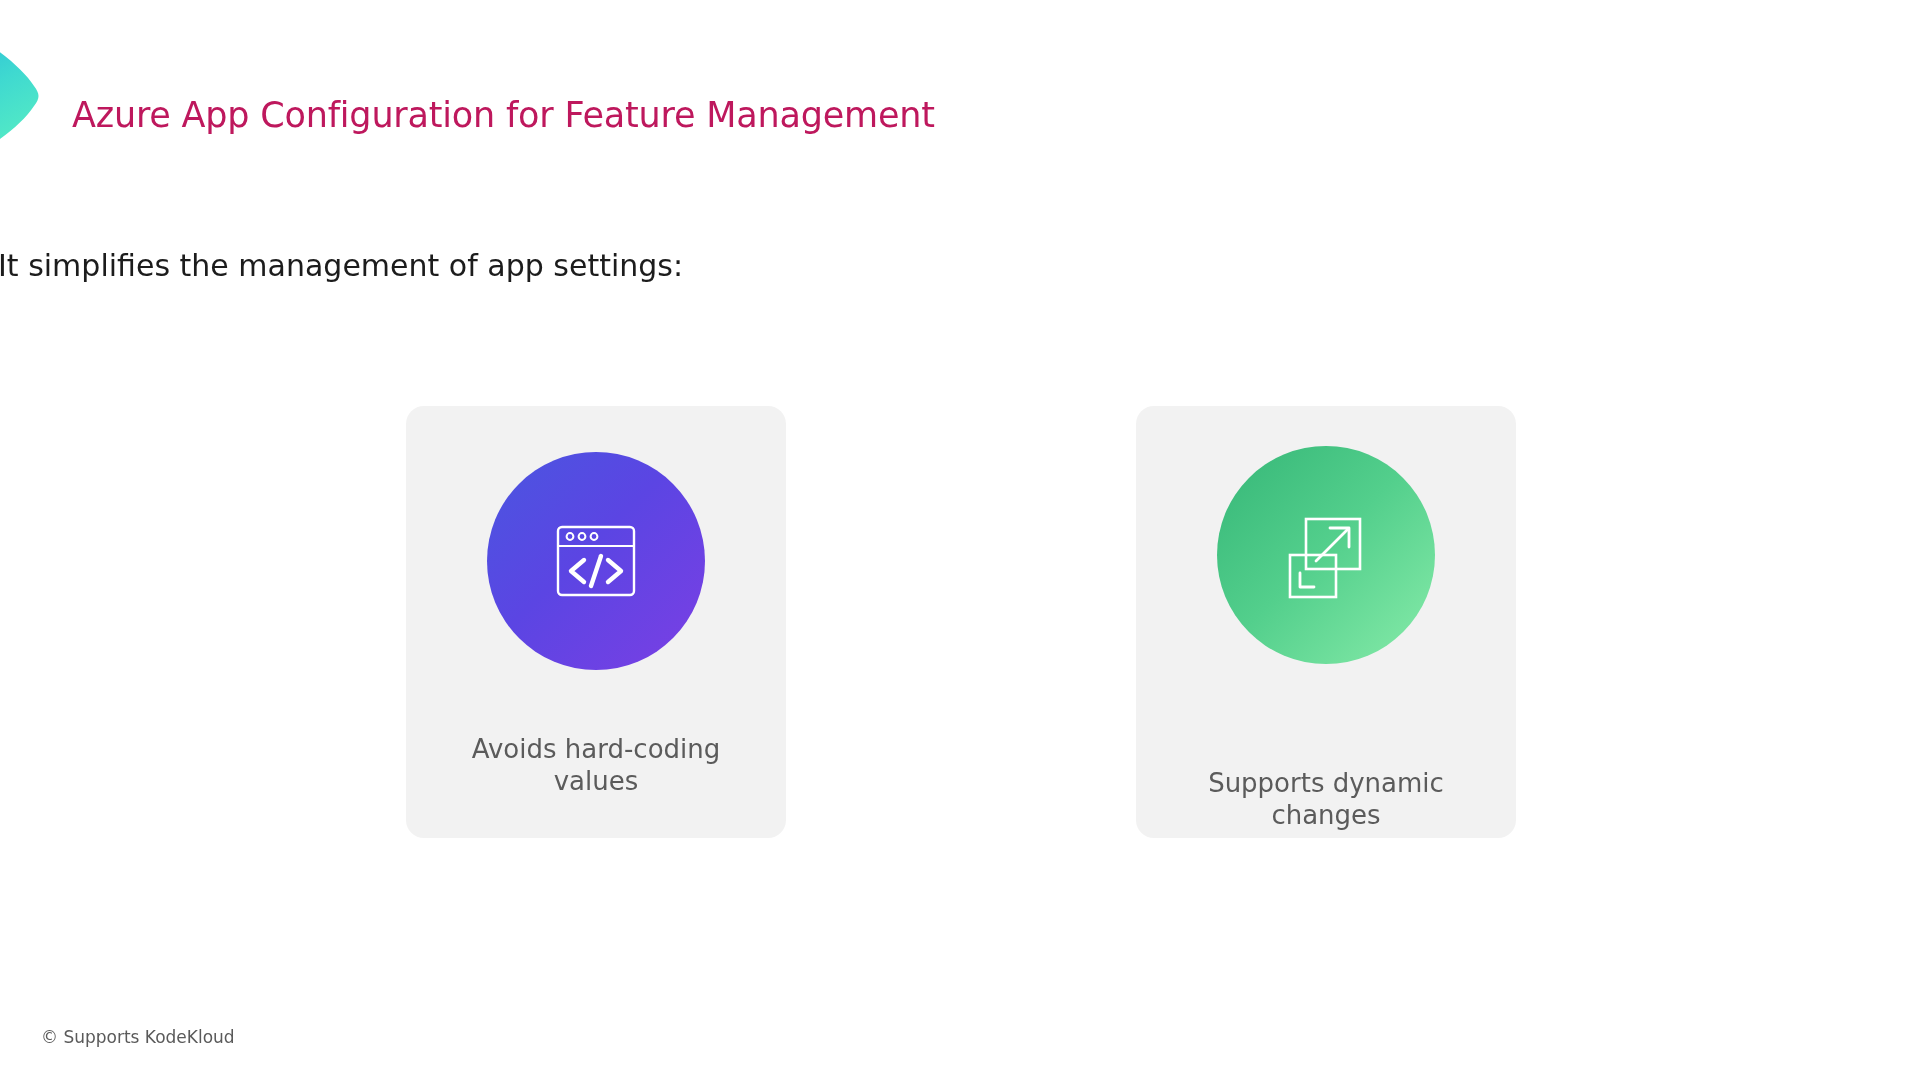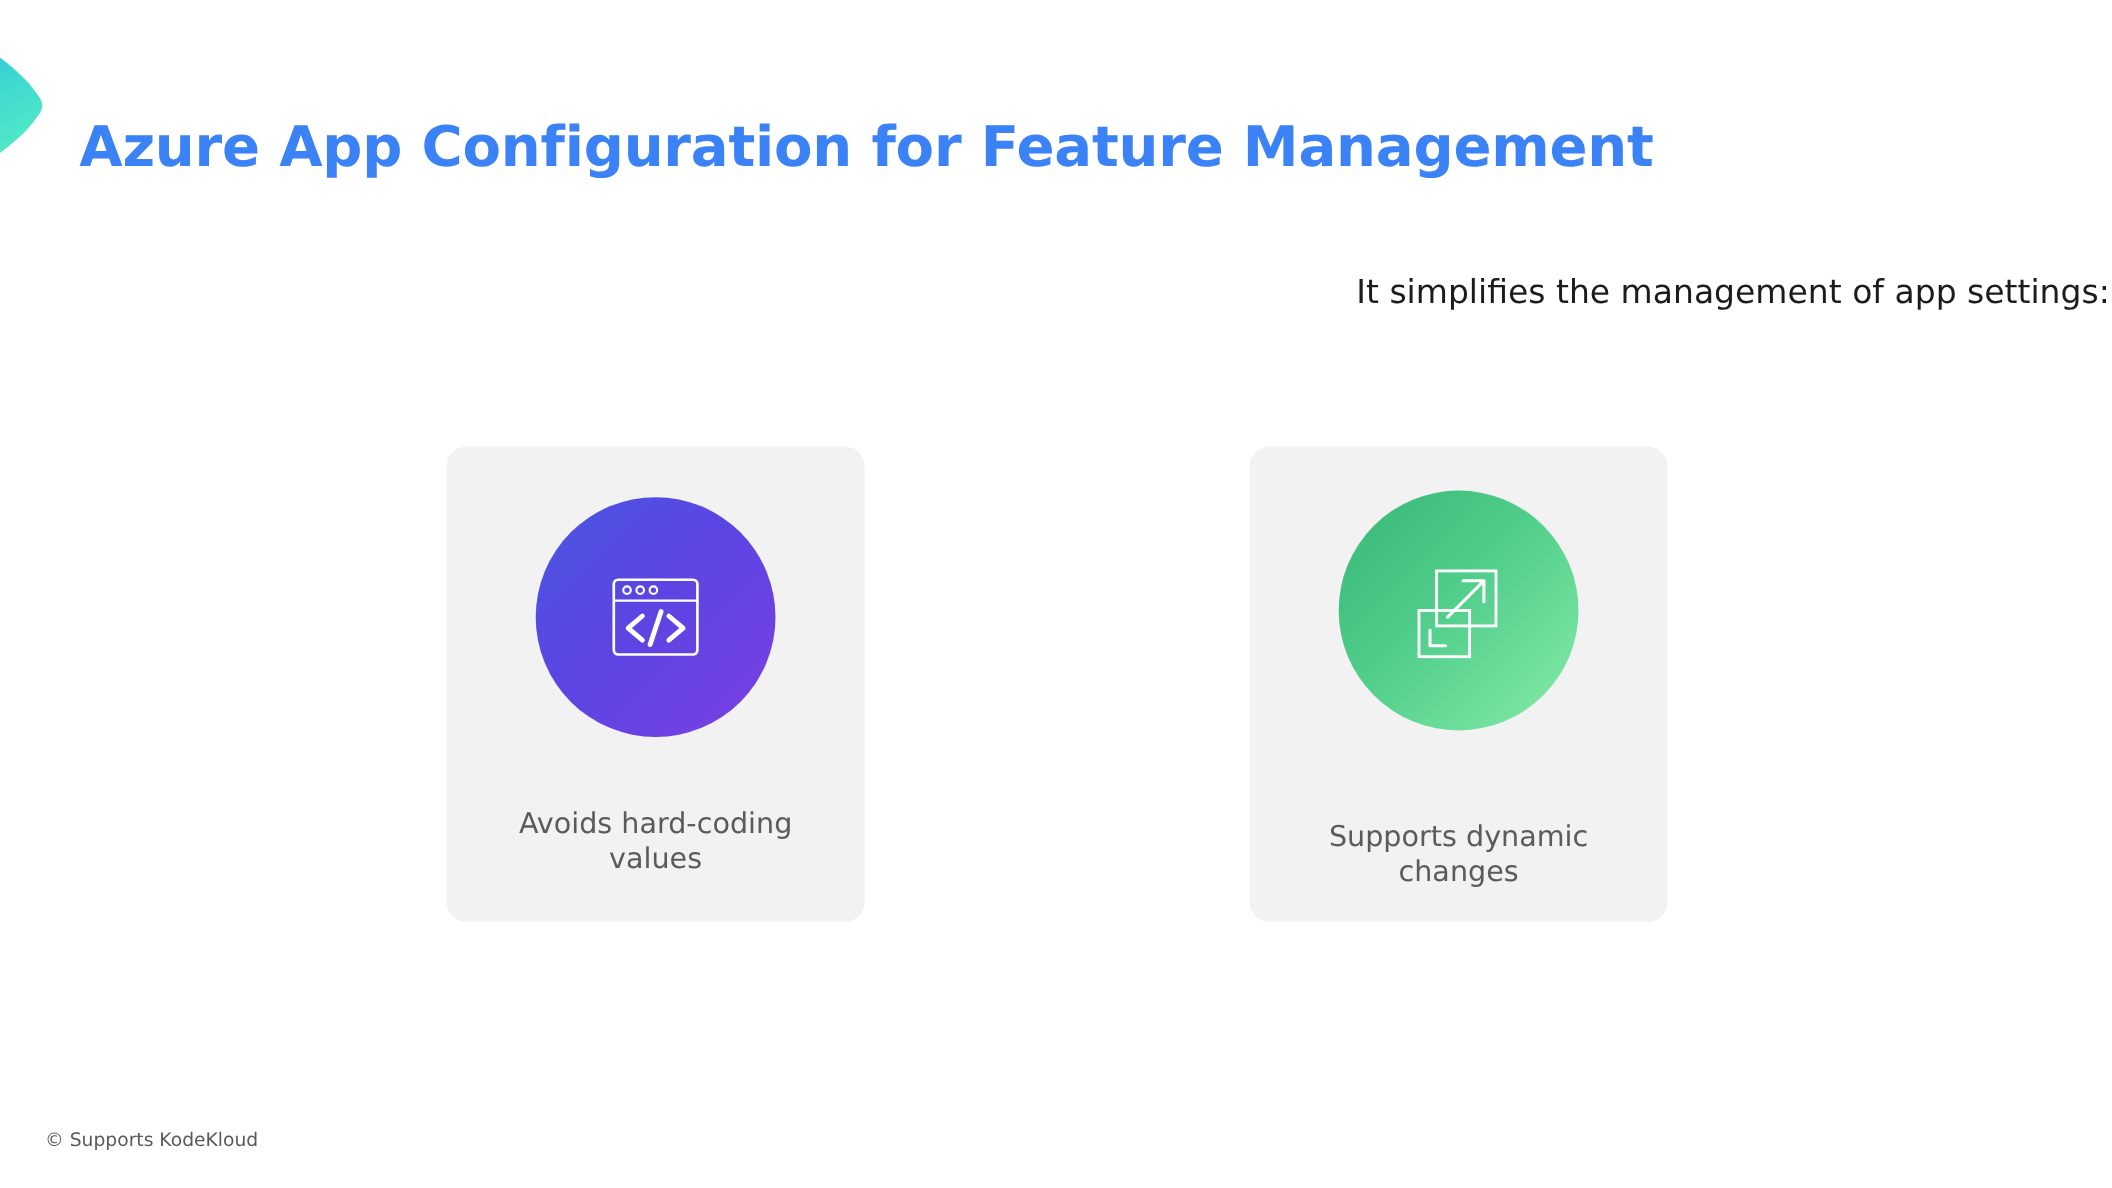--- a/index.html
+++ b/index.html
@@ -23,35 +23,35 @@
     width: 90px;
     height: 160px;
     overflow: visible;
   }
 
   
   .slide-title {
     position: absolute;
     left: 72px;
     top: 72px;
-    font-size: 51px;
+    font-size: 35px;
     line-height: 1.15;
-    font-weight: 700;
-    color: #3b82f6;
+    font-weight: 400;
+    color: #be185d;
     letter-spacing: -0.2px;
     white-space: nowrap;
   }
 
   
   .slide-subtitle {
     position: absolute;
     left: 0;
     top: 248px;
     width: 1920px;
-    text-align: right;
+    text-align: left;
     font-size: 30px;
     color: #1c1c1c;
     font-weight: 400;
   }
   .subtitle-inner {
     display: inline-block;
     transform: translateX(-2px);
   }
 
   
@@ -104,21 +104,21 @@
   }
 
   .card-label {
     font-size: 26px;
     line-height: 1.22;
     color: #5b5b5b;
     text-align: center;
     width: 300px;
   }
   .card-0 .card-label { margin-top: 64px; }
-  .card-1 .card-label { margin-top: 82px; }
+  .card-1 .card-label { margin-top: 104px; }
 
   
   .footer-copyright {
     position: absolute;
     left: 41px;
     top: 1027px;
     font-size: 17px;
     color: #5a5a5a;
   }
 </style>

